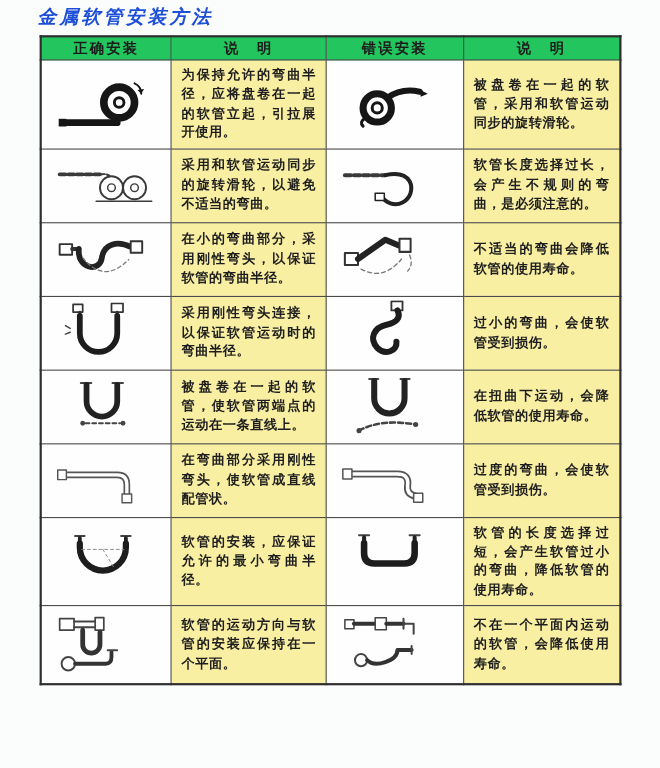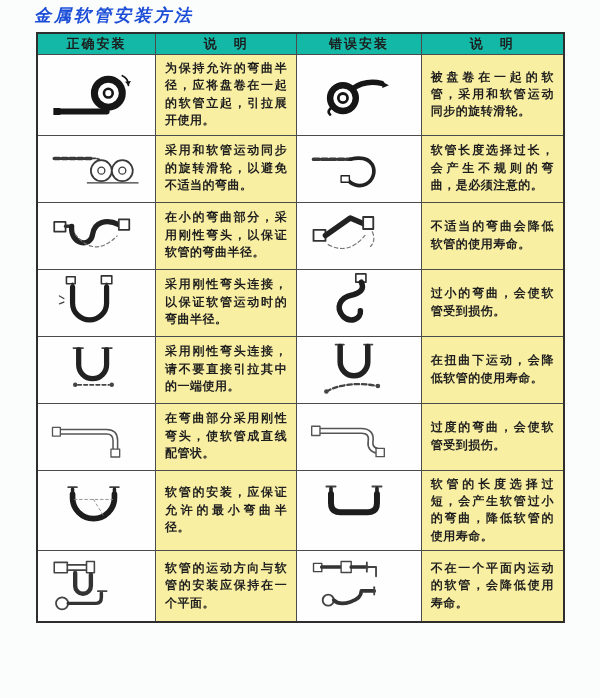--- a/index.html
+++ b/index.html
@@ -16,21 +16,21 @@
     font-size:17px;letter-spacing:3px;color:#1d4ed8;
   }
   table.install{
     margin-left:36px;width:529px;
     border-collapse:collapse;table-layout:fixed;
     border:2px solid #2e2e2e;
     background:#fff;
   }
   th,td{border:1px solid #4b4b4b;padding:0;}
   th{
-    background:#14b8a6;
+    background:#22c55e;
     font-size:13px;font-weight:bold;color:#1c1c1c;
     letter-spacing:2px;height:20px;
   }
   td.txt{
     background:#f9efa3;
     font-size:12px;font-weight:bold;line-height:1.45;
     letter-spacing:0.5px;text-align:justify;
     padding:5px 9px;vertical-align:middle;color:#1e1e1e;
   }
   td.img{background:#fefefe;text-align:center;vertical-align:middle;}
@@ -156,21 +156,21 @@
     <tr class="r6">
       <td class="img">
         <svg viewBox="0 0 110 64" fill="none" stroke-linecap="round" stroke-linejoin="round">
           <path d="M28 7 h11 M61 7 h11" stroke="#444" stroke-width="2"></path>
           <path d="M34 9 V26 A16 16 0 0 0 66 26 V9" stroke="#222" stroke-width="6"></path>
           <circle cx="30" cy="49" r="2.5" fill="#444"></circle>
           <circle cx="72" cy="49" r="2.5" fill="#444"></circle>
           <path d="M33 49 H69" stroke="#444" stroke-width="2" stroke-dasharray="4 3"></path>
         </svg>
       </td>
-      <td class="txt">采用刚性弯头连接，请不要直接引拉其中的一端使用。</td>
+      <td class="txt">被盘卷在一起的软管，使软管两端点的运动在一条直线上。</td>
       <td class="img">
         <svg viewBox="0 0 110 64" fill="none" stroke-linecap="round" stroke-linejoin="round">
           <path d="M30 5 h9 M61 5 h9" stroke="#444" stroke-width="2"></path>
           <path d="M35 7 V24 A15 15 0 0 0 65 24 V7" stroke="#222" stroke-width="6"></path>
           <path d="M20 56 Q42 44 76 50" stroke="#444" stroke-width="2.5" stroke-dasharray="5 3"></path>
           <circle cx="20" cy="56" r="2.5" fill="#444"></circle>
           <circle cx="76" cy="50" r="2.5" fill="#444"></circle>
         </svg>
       </td>
       <td class="txt">在扭曲下运动，会降低软管的使用寿命。</td>

